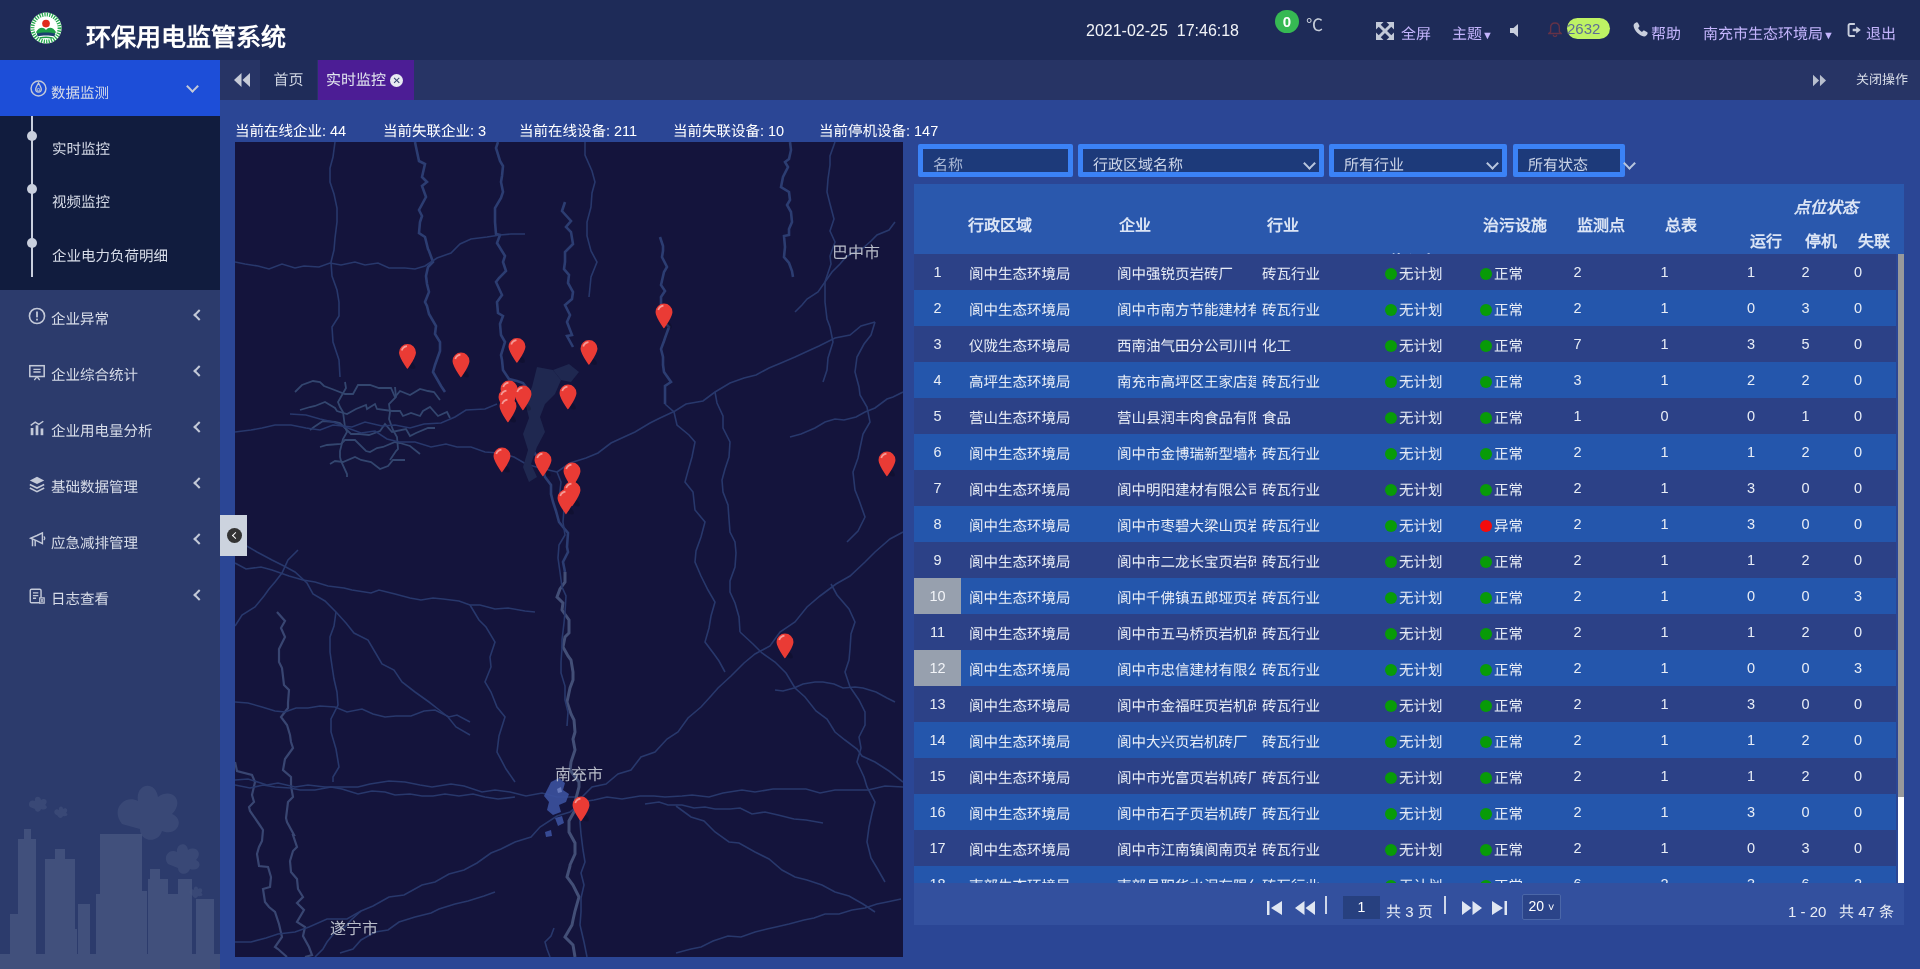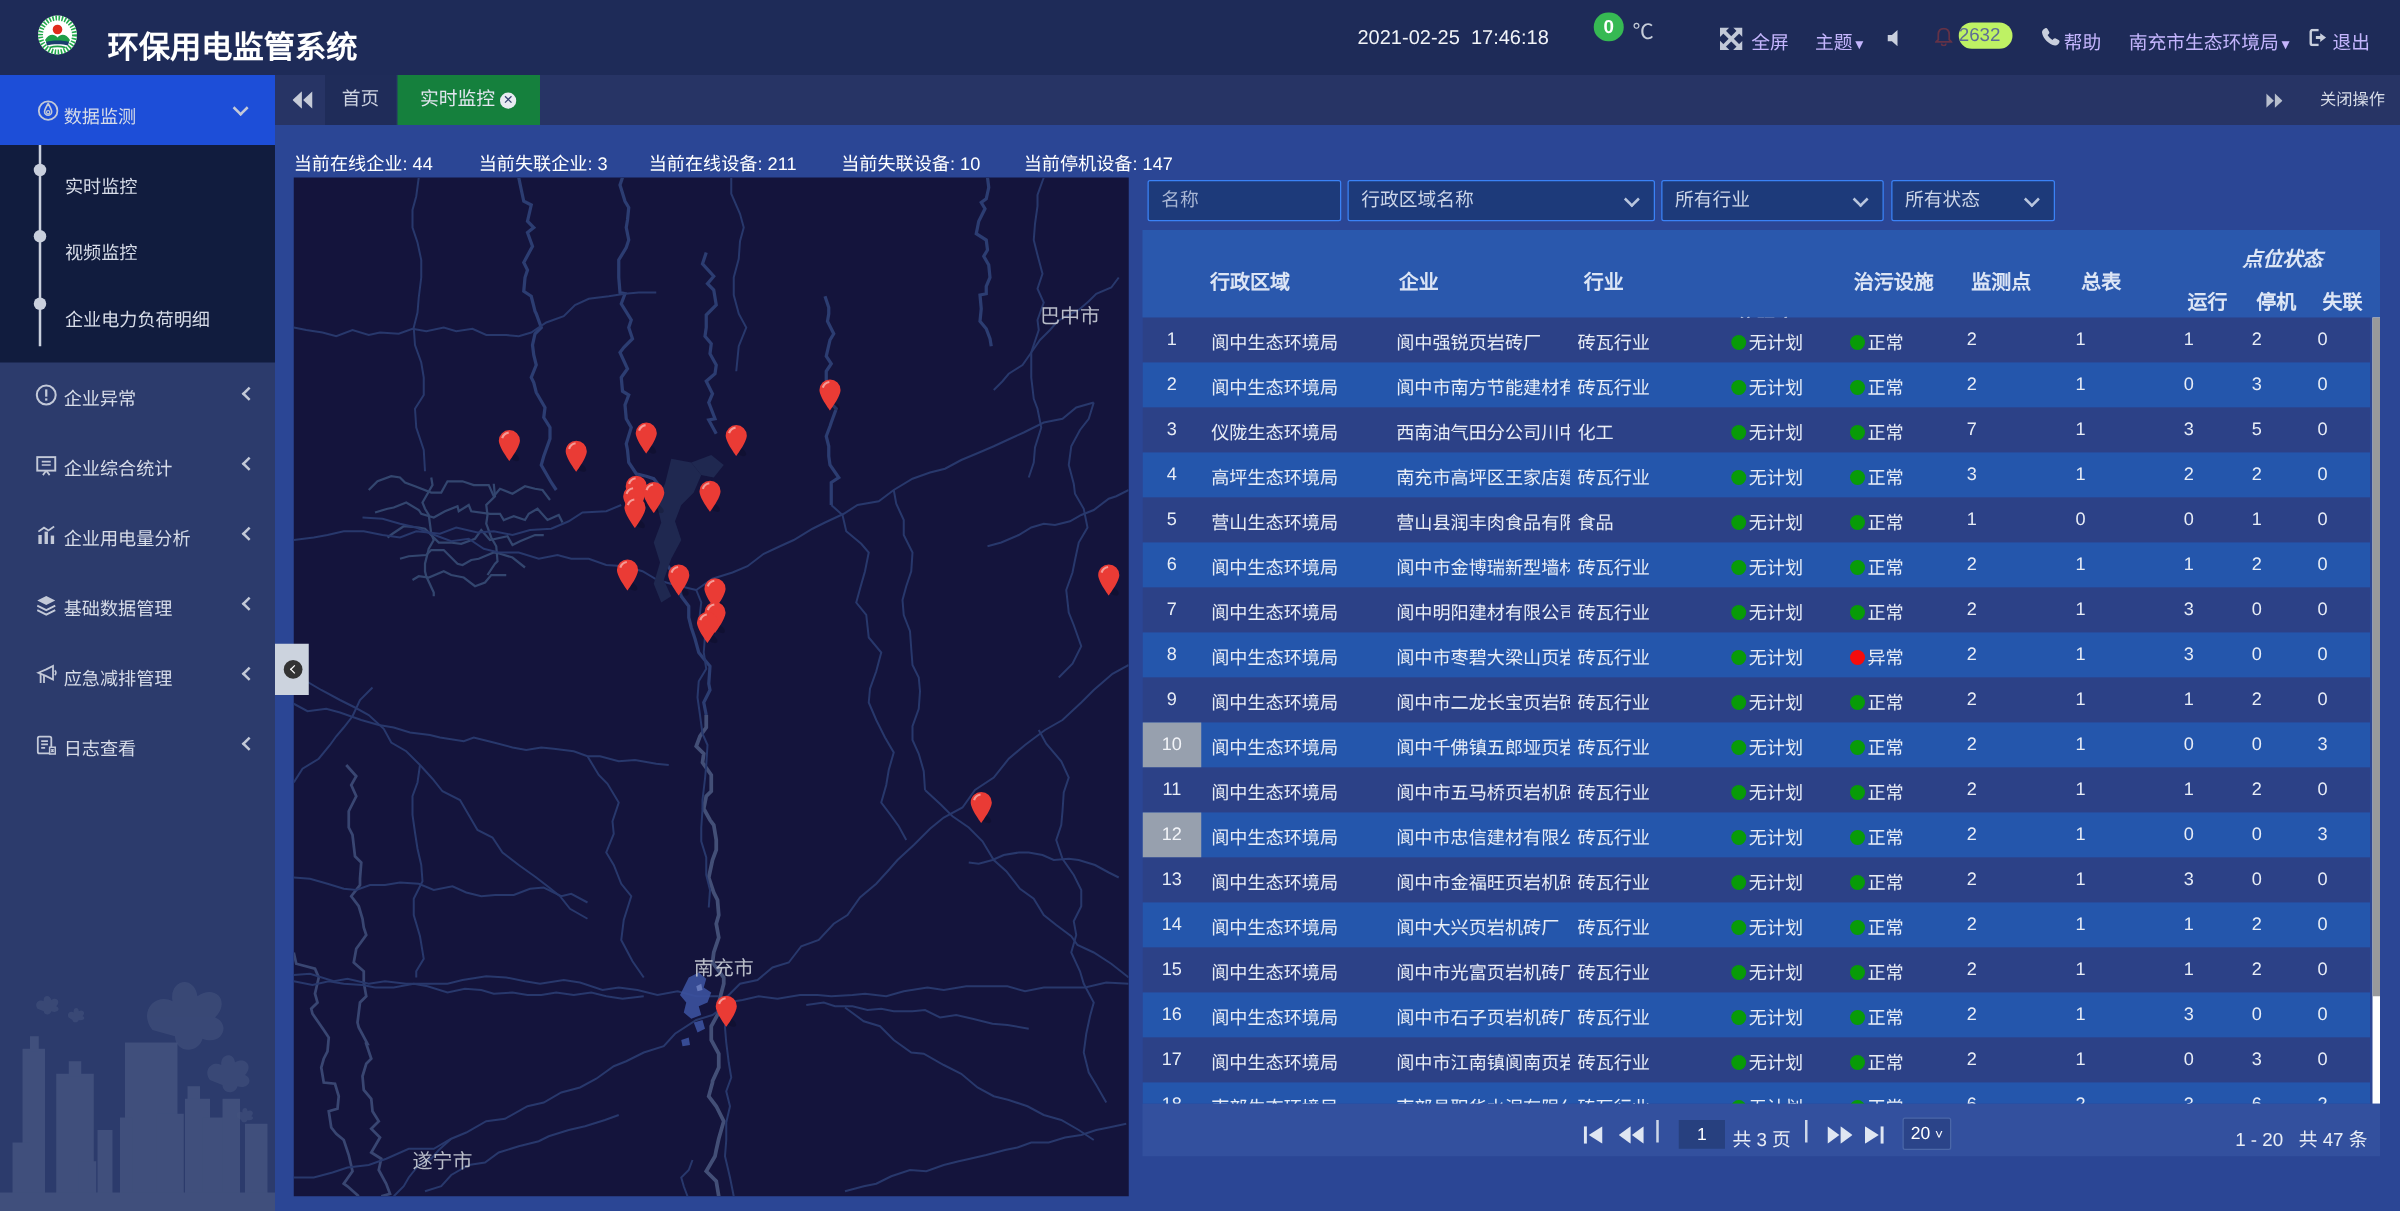--- a/index.html
+++ b/index.html
@@ -21,32 +21,32 @@
 #submenu { position:absolute; left:0; top:56px; width:220px; height:174px; background:#111c3e; }
 #submenu .vline { position:absolute; left:31px; top:0; width:2px; height:161px; background:#c9cfdd; }
 .subitem { position:absolute; left:52px; color:#d7dce8; font-size:14.5px; white-space:nowrap; }
 .subdot { position:absolute; left:27px; width:10px; height:10px; border-radius:50%; background:#c9cfdd; }
 .mitem { position:absolute; left:51px; color:#d7dce8; font-size:14.5px; white-space:nowrap; }
 .micon { position:absolute; left:28px; }
 .mchev { position:absolute; left:195px; width:8px; height:8px; border-left:2px solid #c3c9d8; border-bottom:2px solid #c3c9d8; transform:rotate(45deg); }
 
 #tabbar { position:absolute; left:220px; top:60px; width:1700px; height:40px; background:#273465; z-index:10; }
 #tab1 { position:absolute; left:40px; top:0; width:57px; height:40px; background:#1f2c59; color:#ccd2e0; font-size:15px; text-align:center; line-height:40px; }
-#tab2 { position:absolute; left:98px; top:0; width:114px; height:40px; background:#15803d; color:#e2e6ef; font-size:15px; line-height:40px; padding-left:18px; }
+#tab2 { position:absolute; left:98px; top:0; width:96px; height:40px; background:#4c1d95; color:#e2e6ef; font-size:15px; line-height:40px; padding-left:8px; }
 #closeops { position:absolute; right:12px; top:0; height:40px; line-height:40px; color:#d8dde8; font-size:13px; }
 
 #content { position:absolute; left:220px; top:100px; width:1700px; height:869px; background:#2b4695; }
 .stat { position:absolute; top:19px; color:#fff; font-size:14.5px; white-space:nowrap; }
 
 #map { position:absolute; left:15px; top:42px; width:668px; height:815px; background:#14143c; overflow:hidden; }
 #collapsebtn { position:absolute; left:0px; top:415px; width:27px; height:41px; background:#ccd3de; z-index:5; }
 #collapsebtn .circ { position:absolute; left:7px; top:13px; width:15px; height:15px; border-radius:50%; background:#333; }
 
 #panel { position:absolute; left:694px; top:44px; width:990px; height:781px; }
-.fctrl { position:absolute; top:0; height:33px; background:#1d3a7a; border:1px solid #3b82f6; border-radius:2px; color:#ccd5e8; font-size:15px; line-height:31px; padding-left:10px; }
+.fctrl { position:absolute; top:0; height:33px; background:#1d3a7a; border:5px solid #3b82f6; border-radius:2px; color:#ccd5e8; font-size:15px; line-height:31px; padding-left:10px; }
 .fchev { position:absolute; top:10px; width:9px; height:9px; border-left:2px solid #b9c6de; border-bottom:2px solid #b9c6de; transform:rotate(-45deg); }
 
 #thead { position:absolute; left:0; top:40px; width:990px; height:70px; background:#2a58ad; color:#dce5f5; font-weight:bold; font-size:16px; }
 .th { position:absolute; white-space:nowrap; }
 #tbody { position:absolute; left:0; top:110px; width:990px; height:629px; overflow:hidden; }
 .row { position:relative; width:982px; height:36px; display:flex; align-items:center; color:#e8edf6; font-size:14.5px; }
 .row.odd { background:#2c4187; }
 .row.even { background:#2456ac; }
 .c0 { width:47px; text-align:center; flex:none; }
 .c0.gray { background:#97a0ae; height:36px; line-height:36px; color:#f2f4f8; }
@@ -344,21 +344,21 @@
   <div id="collapsebtn">
       <div class="circ">
         <span style="position:absolute; left:6px; top:5px; width:5px; height:5px; border-left:1.5px solid #fff; border-bottom:1.5px solid #fff; transform:rotate(45deg);"></span>
       </div>
     </div>
 
   <div id="panel">
     <div class="fctrl" style="left:4px; width:155px; color:#a8b6d4;">名称</div>
     <div class="fctrl" style="left:164px; width:246px;">行政区域名称<span class="fchev" style="left:222px;"></span></div>
     <div class="fctrl" style="left:415px; width:178px;">所有行业<span class="fchev" style="left:154px;"></span></div>
-    <div class="fctrl" style="left:599px; width:131px;">所有状态<span class="fchev" style="left:107px;"></span></div>
+    <div class="fctrl" style="left:599px; width:112px;">所有状态<span class="fchev" style="left:107px;"></span></div>
 
     <div id="thead">
       <span class="th" style="left:54px; top:28px;">行政区域</span>
       <span class="th" style="left:205px; top:28px;">企业</span>
       <span class="th" style="left:353px; top:28px;">行业</span>
       <span class="th" style="left:475px; top:28px;margin-top:36px;">停限产</span>
       <span class="th" style="left:569px; top:28px;">治污设施</span>
       <span class="th" style="left:663px; top:28px;">监测点</span>
       <span class="th" style="left:751px; top:28px;">总表</span>
       <span class="th" style="left:880px; top:10px; font-style:italic;">点位状态</span>

